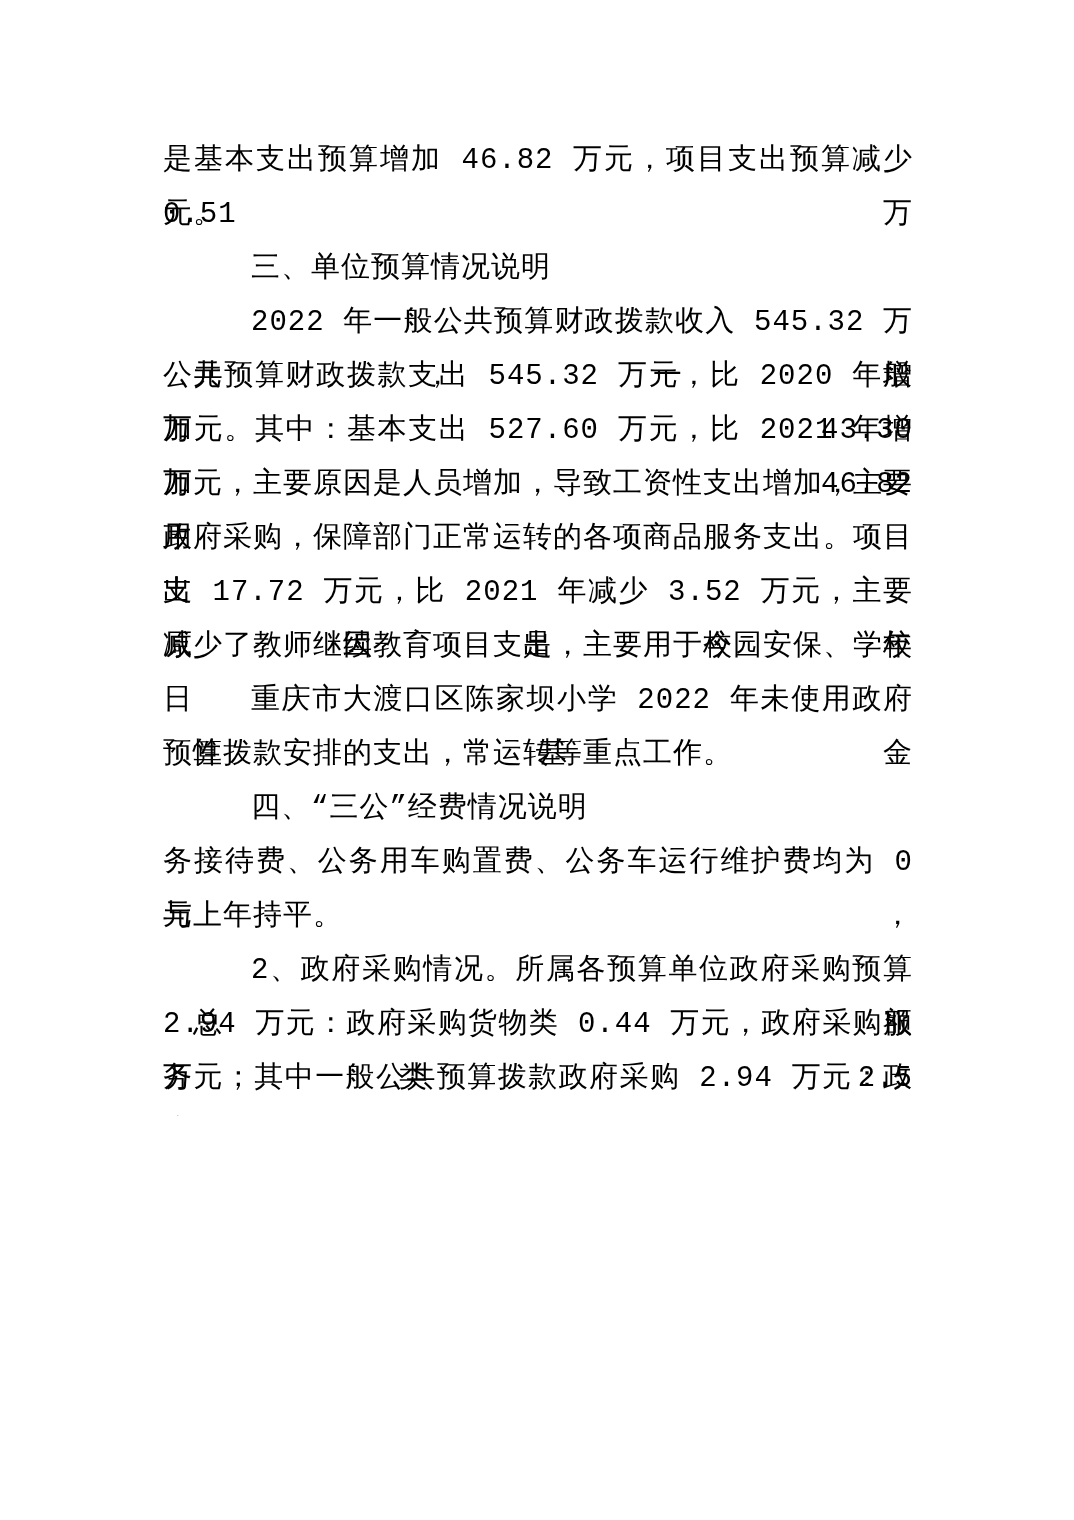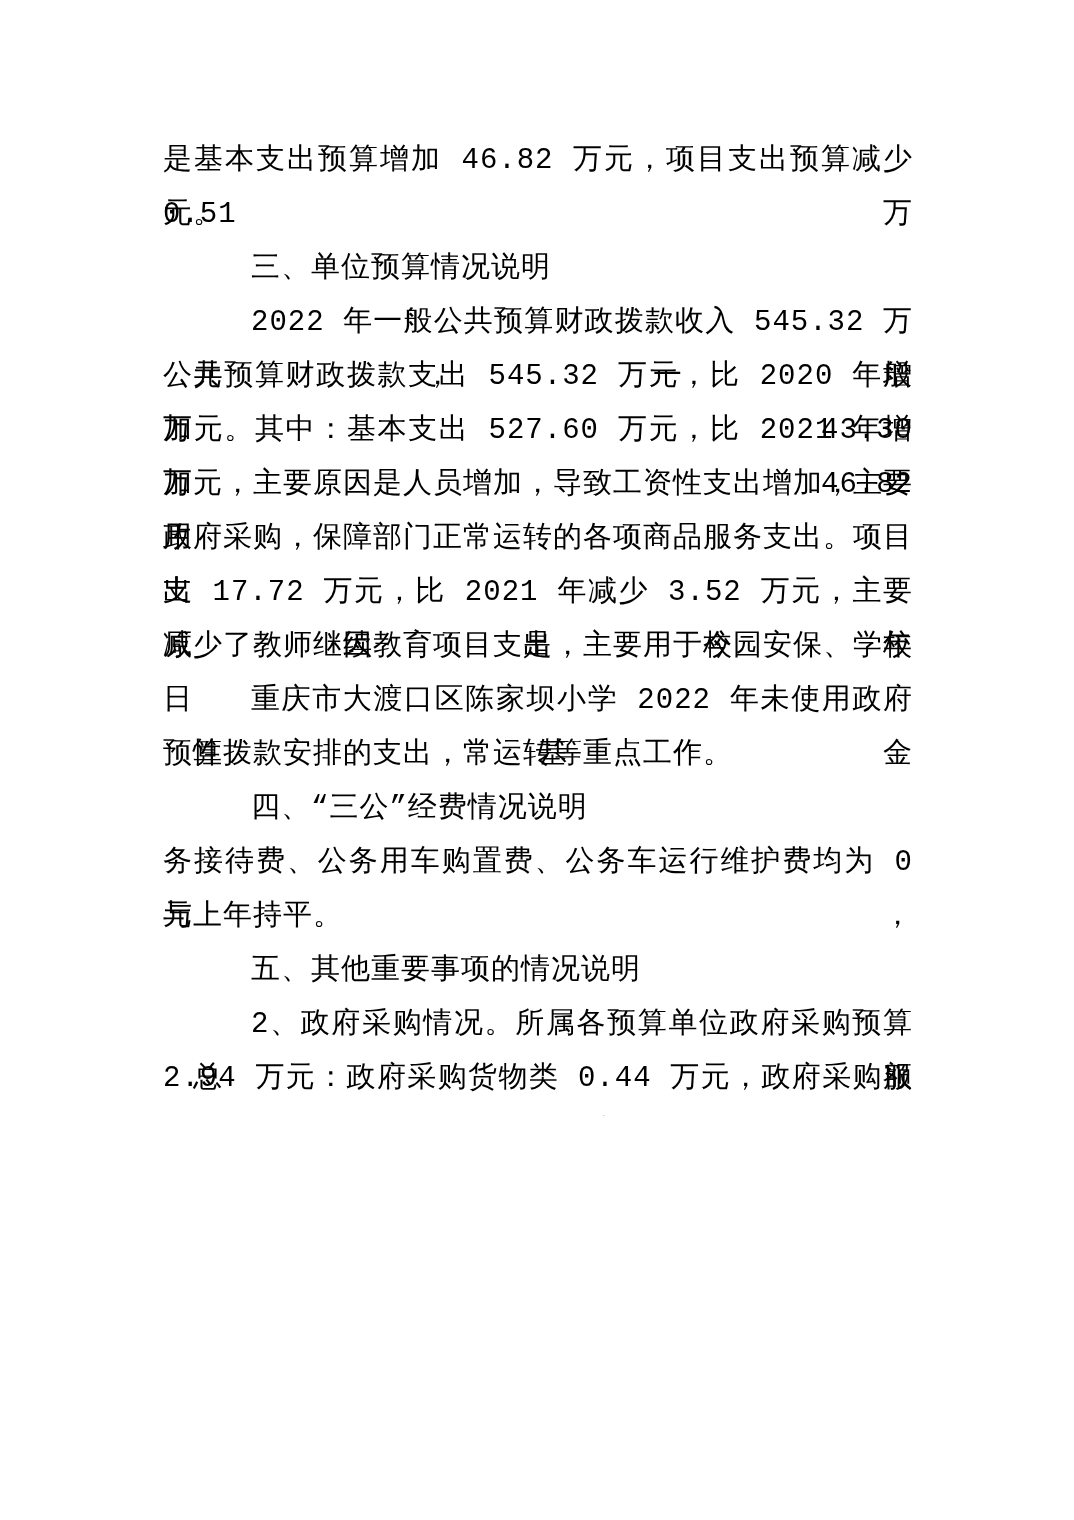--- a/index.html
+++ b/index.html
@@ -54,18 +54,17 @@
     <div class="line j">万元。其中：基本支出 527.60 万元，比 2021 年增加 46.82</div>
     <div class="line j">万元，主要原因是人员增加，导致工资性支出增加，主要用</div>
     <div class="line j">政府采购，保障部门正常运转的各项商品服务支出。项目支</div>
     <div class="line j">出 17.72 万元，比 2021 年减少 3.52 万元，主要原因是今年</div>
     <div class="line j">减少了教师继续教育项目支出，主要用于校园安保、学校日</div>
     <div class="line ind j">重庆市大渡口区陈家坝小学 2022 年未使用政府性基金</div>
     <div class="line">预算拨款安排的支出，常运转等重点工作。</div>
     <div class="line ind">四、“三公”经费情况说明</div>
     <div class="line j">务接待费、公务用车购置费、公务车运行维护费均为 0 元，</div>
     <div class="line">与上年持平。</div>
-    <div class="line ind">五、其他重要事项的情况说明</div>
     <div class="line ind j">2、政府采购情况。所属各预算单位政府采购预算总额</div>
     <div class="line j">2.94 万元：政府采购货物类 0.44 万元，政府采购服务类 2.5</div>
     <div class="line j">万元；其中一般公共预算拨款政府采购 2.94 万元：政府采购</div>
   </div>
 </div>
 
 </body></html>

